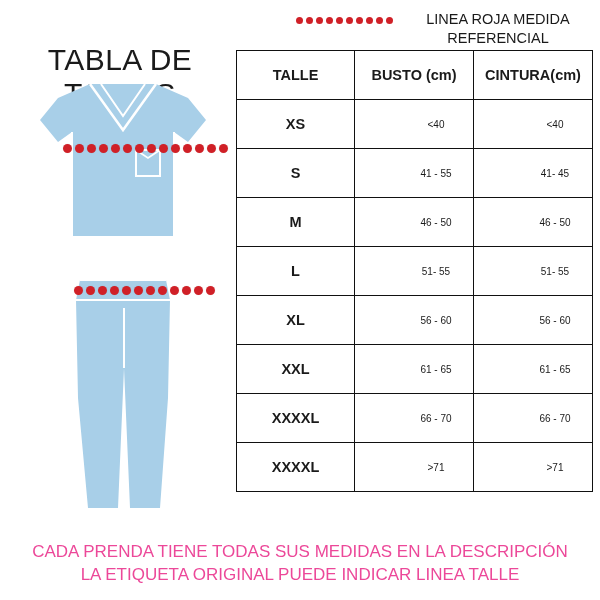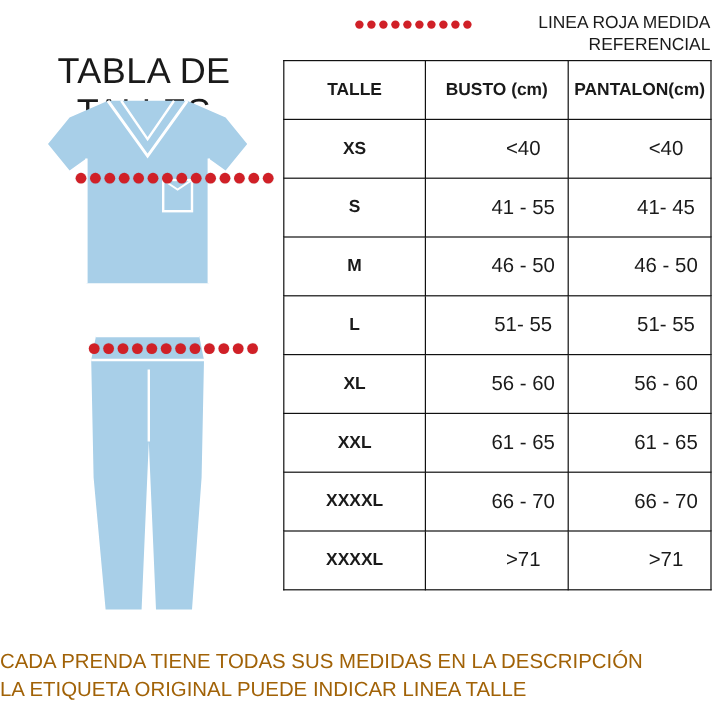--- a/index.html
+++ b/index.html
@@ -43,21 +43,21 @@
     height: 7px;
     border-radius: 50%;
     background: #d02027;
     margin-right: 3px;
   }
   .legend-text {
     margin-left: 8px;
     font-size: 14.5px;
     line-height: 19px;
     color: #1a1a1a;
-    text-align: right;
+    text-align: center;
     flex: 1 1 auto;
   }
 
   
   .main-title {
     position: absolute;
     top: 43px;
     left: 0;
     width: 240px;
     text-align: center;
@@ -101,21 +101,21 @@
     border: 1.6px solid #111;
     text-align: center;
     font-size: 14.5px;
     font-weight: bold;
     color: #1a1a1a;
     height: 48px;
     padding: 0;
   }
   .size-table td.val {
     font-weight: normal;
-    font-size: 17px;
+    font-size: 10px;
     padding-left: 44px;
   }
   .size-table col.c1 { width: 118px; }
   .size-table col.c2 { width: 119px; }
   .size-table col.c3 { width: 119px; }
 
   .group-head {
     position: absolute;
     top: 50px;
     left: 236px;
@@ -130,24 +130,24 @@
     width: 119px;
     text-align: center;
   }
 
   
   .footer {
     position: absolute;
     left: 0;
     top: 540px;
     width: 600px;
-    text-align: left;
+    text-align: center;
     font-size: 17px;
     line-height: 23px;
-    color: #a16207;
+    color: #ec4899;
   }
 </style>
 </head>
 <body>
 
 <div id="root">
 
   <div class="legend">
     <div class="legend-dots">
         <span class="dot"></span>
@@ -225,21 +225,21 @@
   <table class="size-table">
     <colgroup>
         <col class="c1">
         <col class="c2">
         <col class="c3">
       </colgroup>
     <thead>
       <tr>
         <th>TALLE</th>
         <th>BUSTO (cm)</th>
-        <th>PANTALON(cm)</th>
+        <th>CINTURA(cm)</th>
       </tr>
     </thead>
     <tbody id="table-body">
         <tr>
           <td>XS</td>
           <td class="val">&lt;40</td>
           <td class="val">&lt;40</td>
         </tr>
         <tr>
           <td>S</td>

